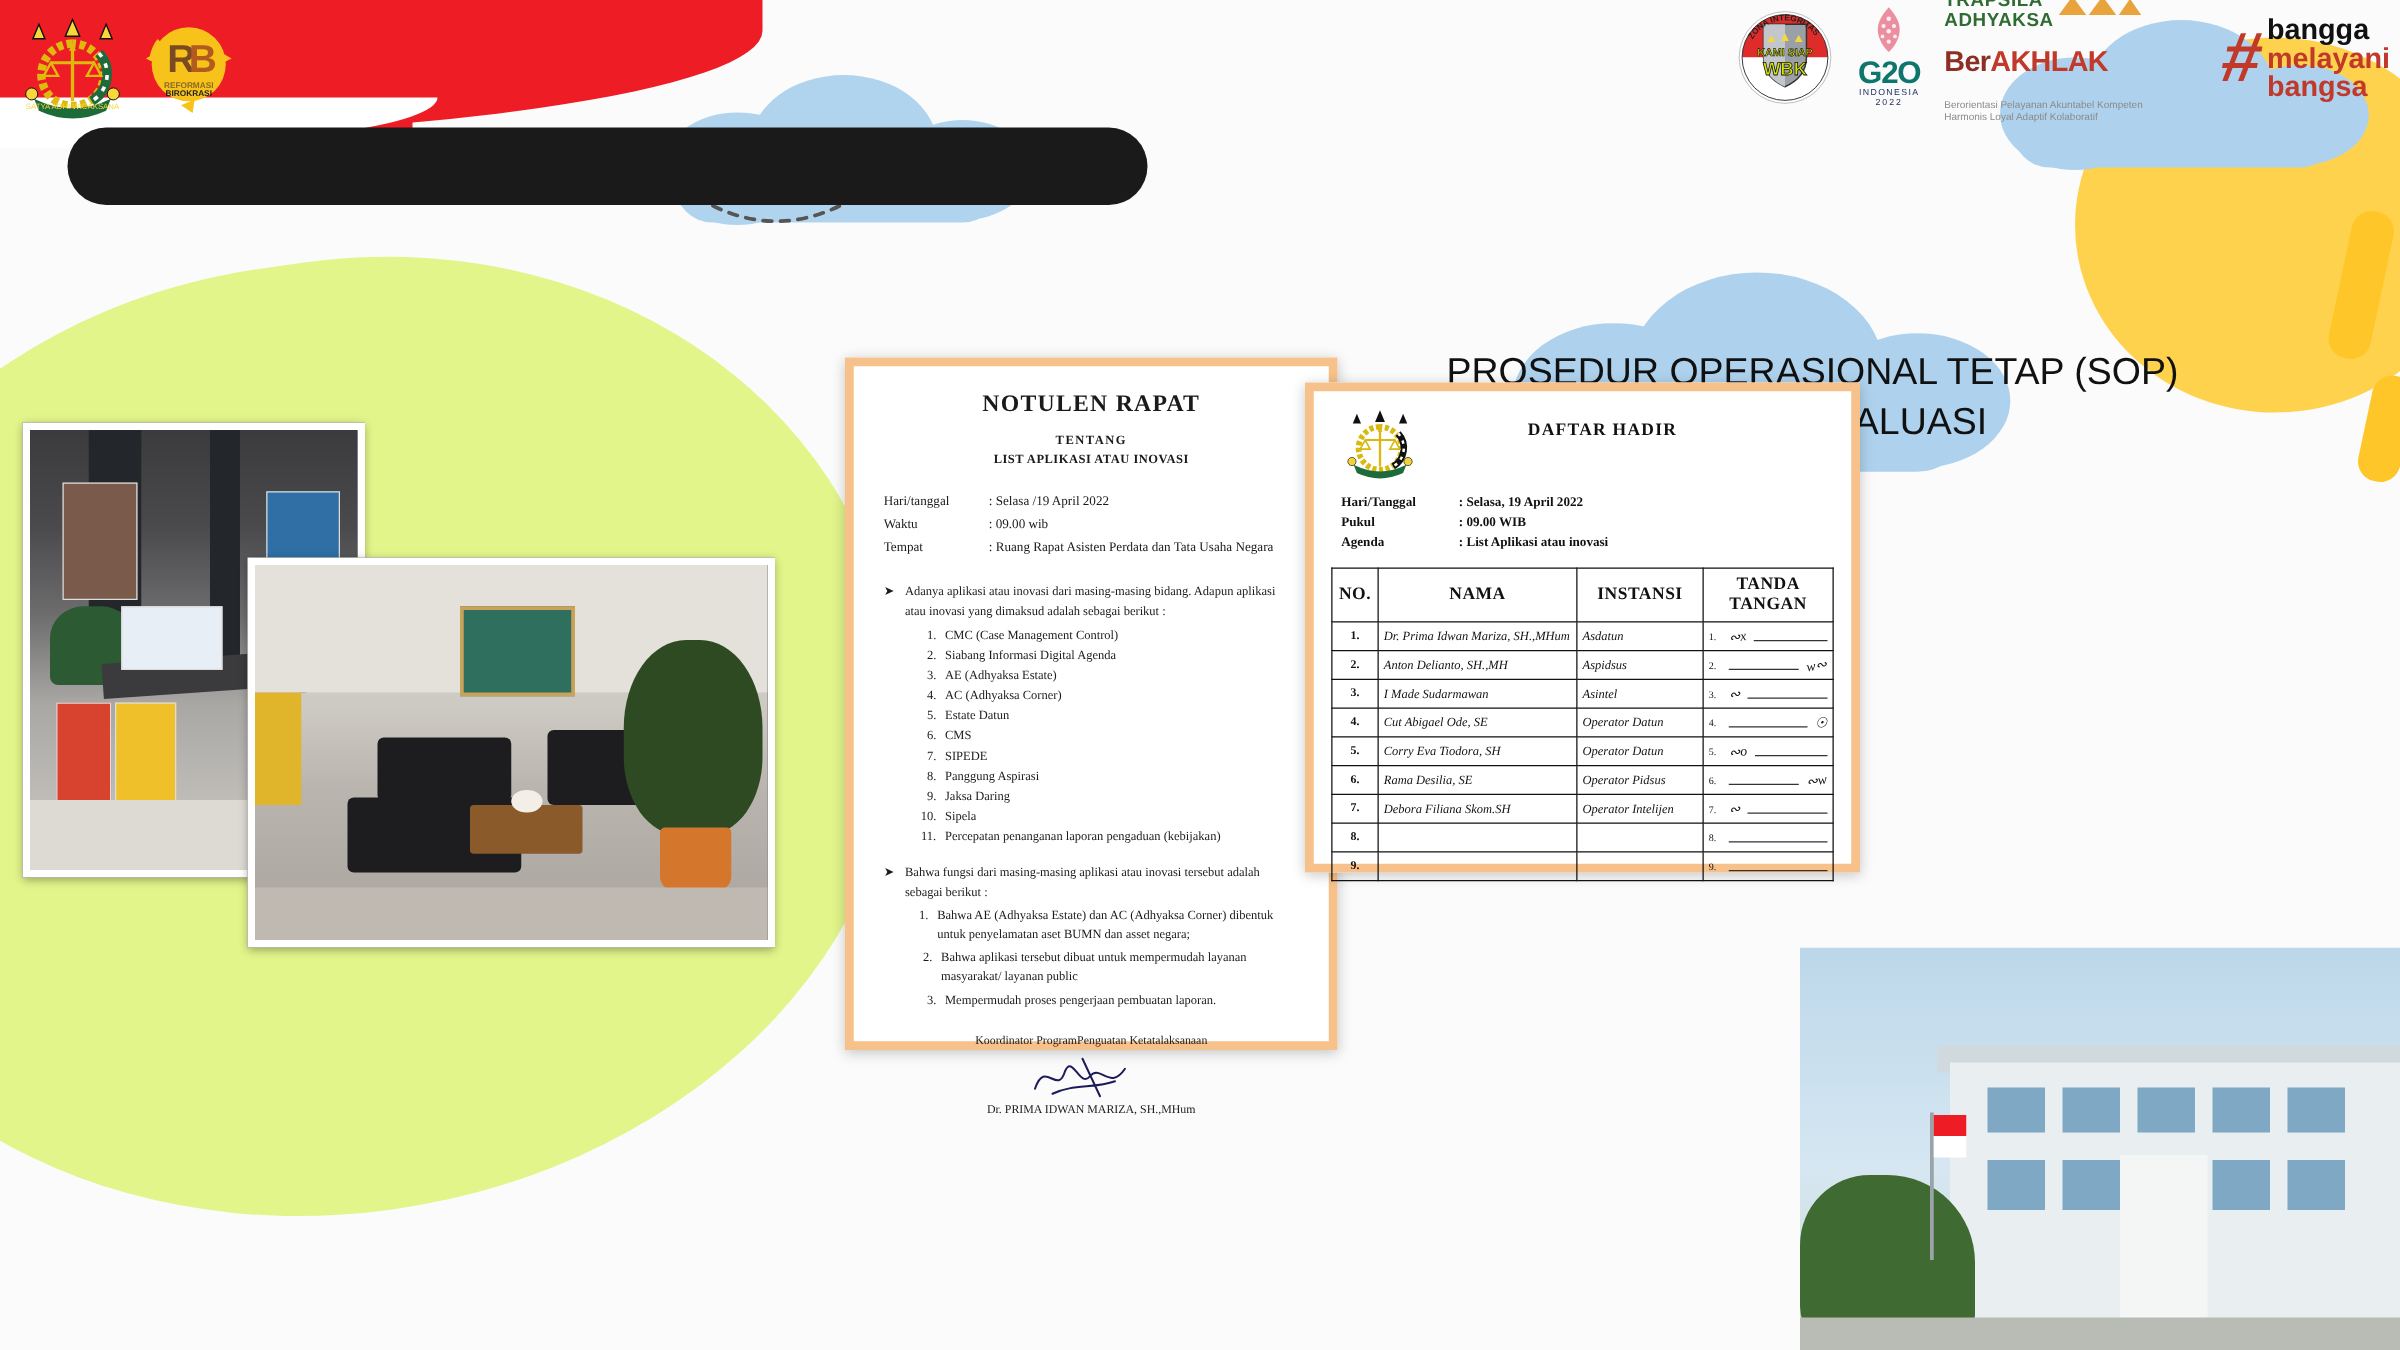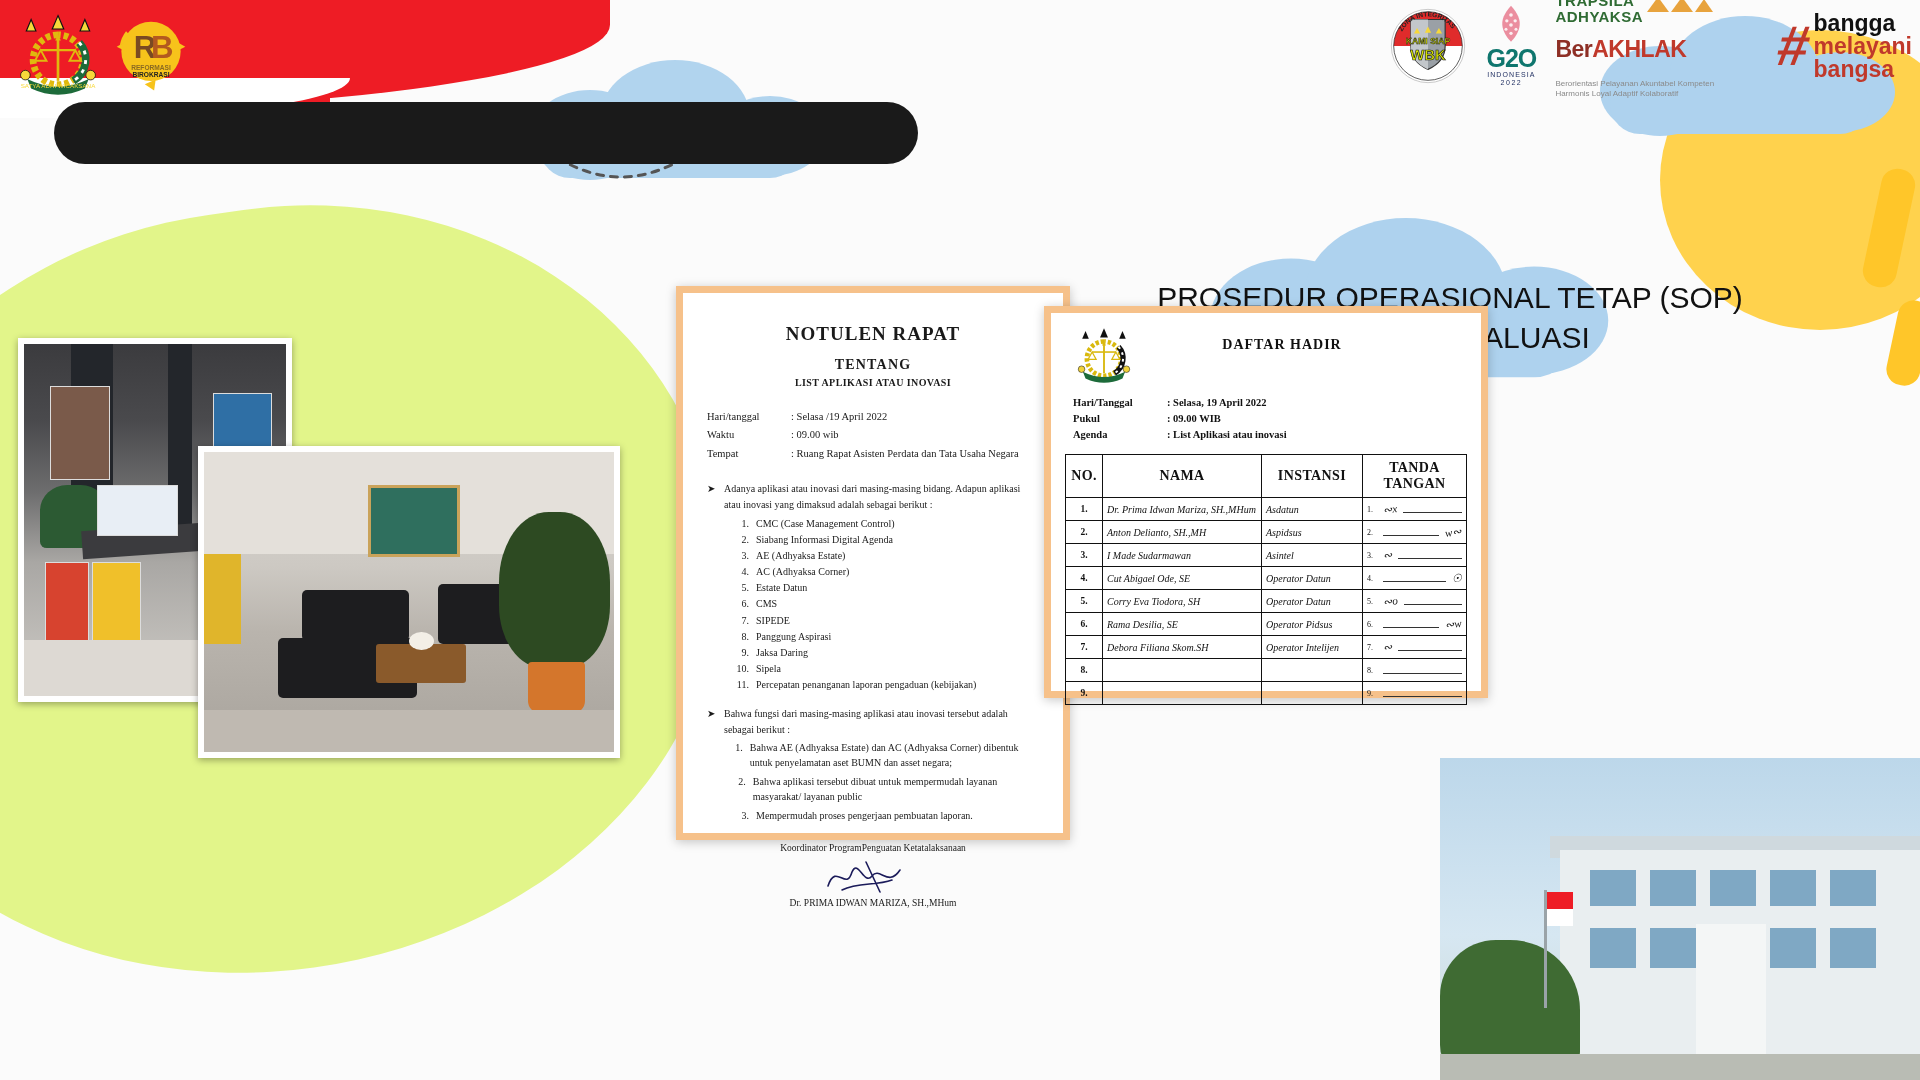--- a/index.html
+++ b/index.html
@@ -130,22 +130,22 @@
   .flagpole{position:absolute;left:104px;top:132px;width:3px;height:118px;background:#9aa3a8;}
   .flag{position:absolute;left:107px;top:134px;width:26px;height:34px;
         background:linear-gradient(180deg,#ee1c25 0 50%,#ffffff 50% 100%);}
 
   
   .doc{position:absolute;background:#fff;box-shadow:0 2px 10px rgba(0,0,0,.22);}
   .doc-notulen{left:676px;top:286px;width:380px;height:540px;border:7px solid #f6c18a;}
   .doc-hadir{left:1044px;top:306px;width:430px;height:378px;border:7px solid #f6c18a;}
 
   .n-inner{padding:16px 24px 10px 24px;color:#1a1a1a;font-family:"Liberation Serif", serif;}
-  .n-title{text-align:center;font-size:19px;font-weight:700;letter-spacing:1px;margin-top:14px;}
-  .n-tentang{text-align:center;font-size:14px;font-weight:700;letter-spacing:1.2px;margin-top:12px;}
+  .n-title{text-align:center;font-size:19px;font-weight:700;letter-spacing:1px;margin-top:4px;}
+  .n-tentang{text-align:center;font-size:10px;font-weight:700;letter-spacing:1.2px;margin-top:12px;}
   .n-sub{text-align:center;font-size:10px;font-weight:700;letter-spacing:.4px;margin-top:4px;}
   .n-meta{margin-top:20px;font-size:10.5px;line-height:1.75;}
   .n-meta .row{display:flex;}
   .n-meta .k{width:84px;}
   .n-meta .v{flex:1;}
   .n-body{margin-top:18px;font-size:10px;line-height:1.62;}
   .n-bullet{display:flex;gap:7px;}
   .n-bullet .ar{flex:0 0 10px;}
   .n-list{margin:2px 0 0 26px;padding:0;list-style:none;}
   .n-list li{display:flex;gap:7px;line-height:1.62;}

